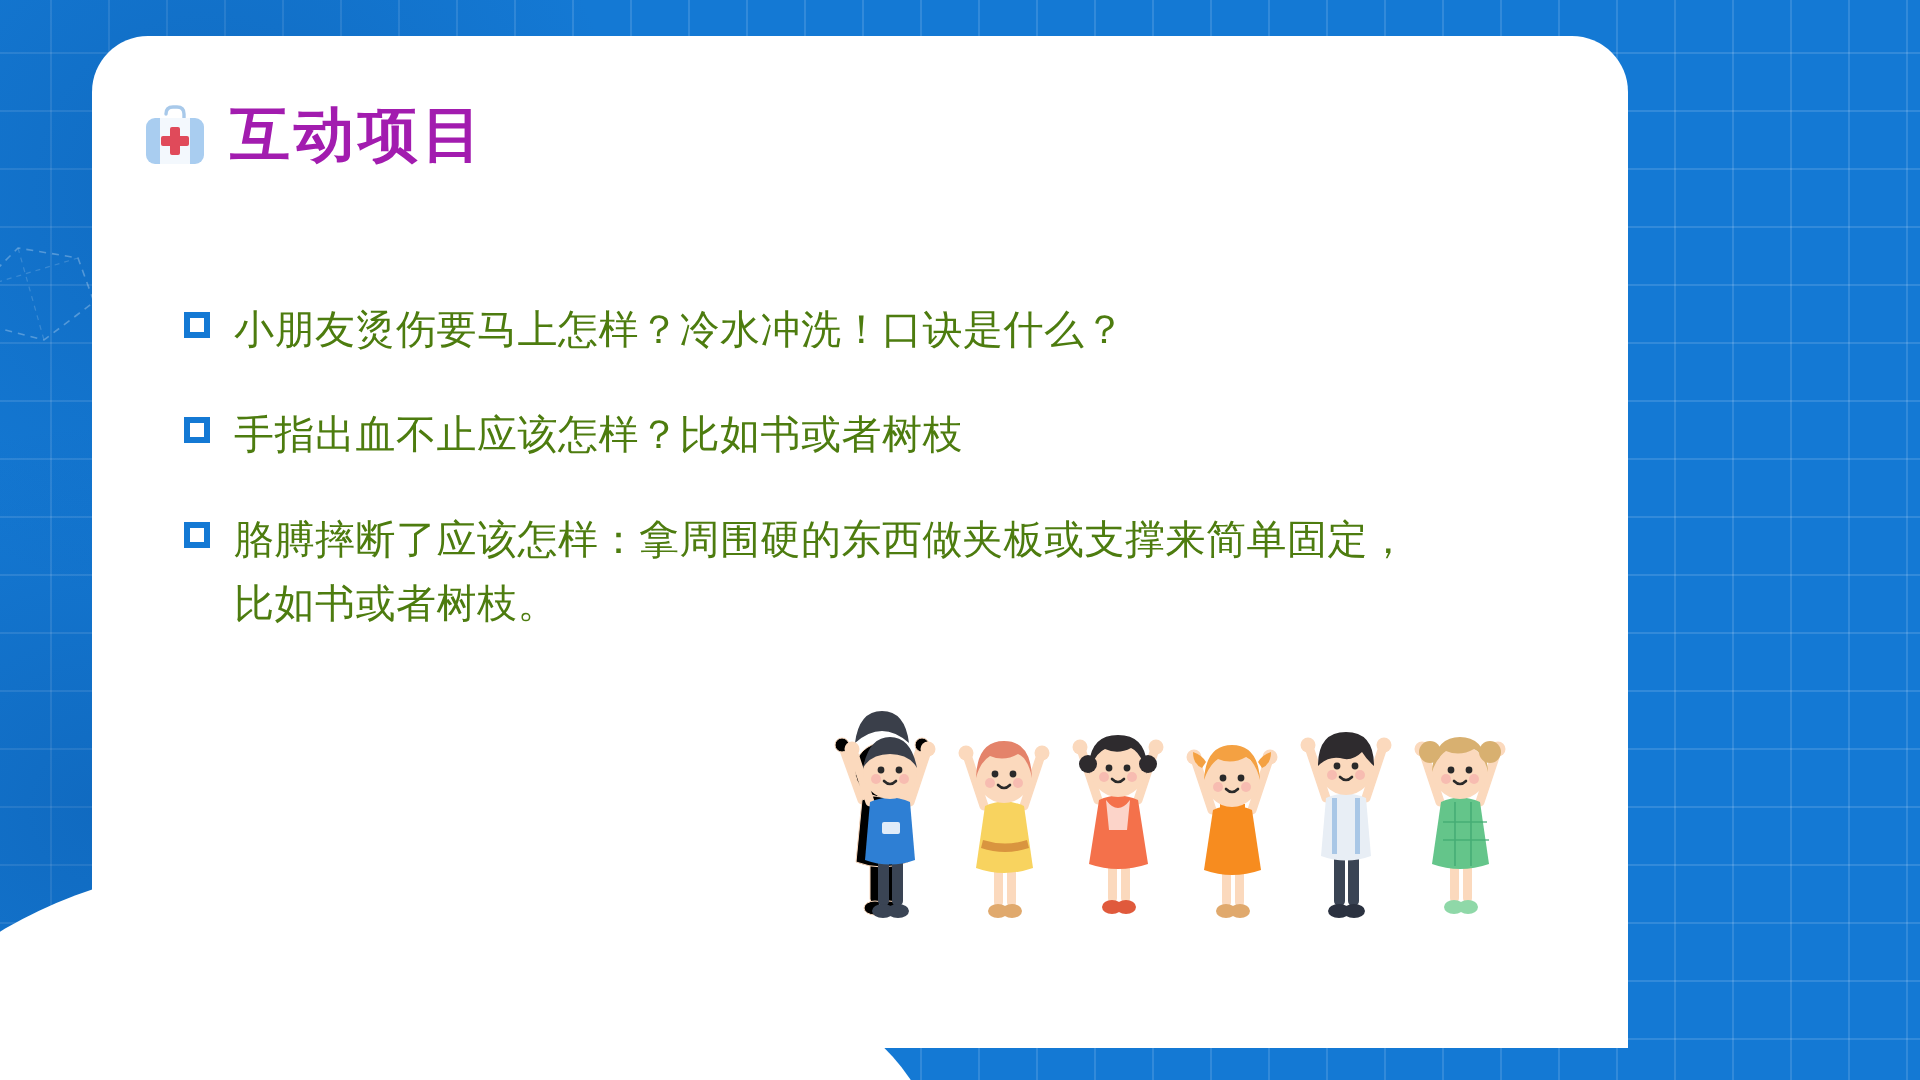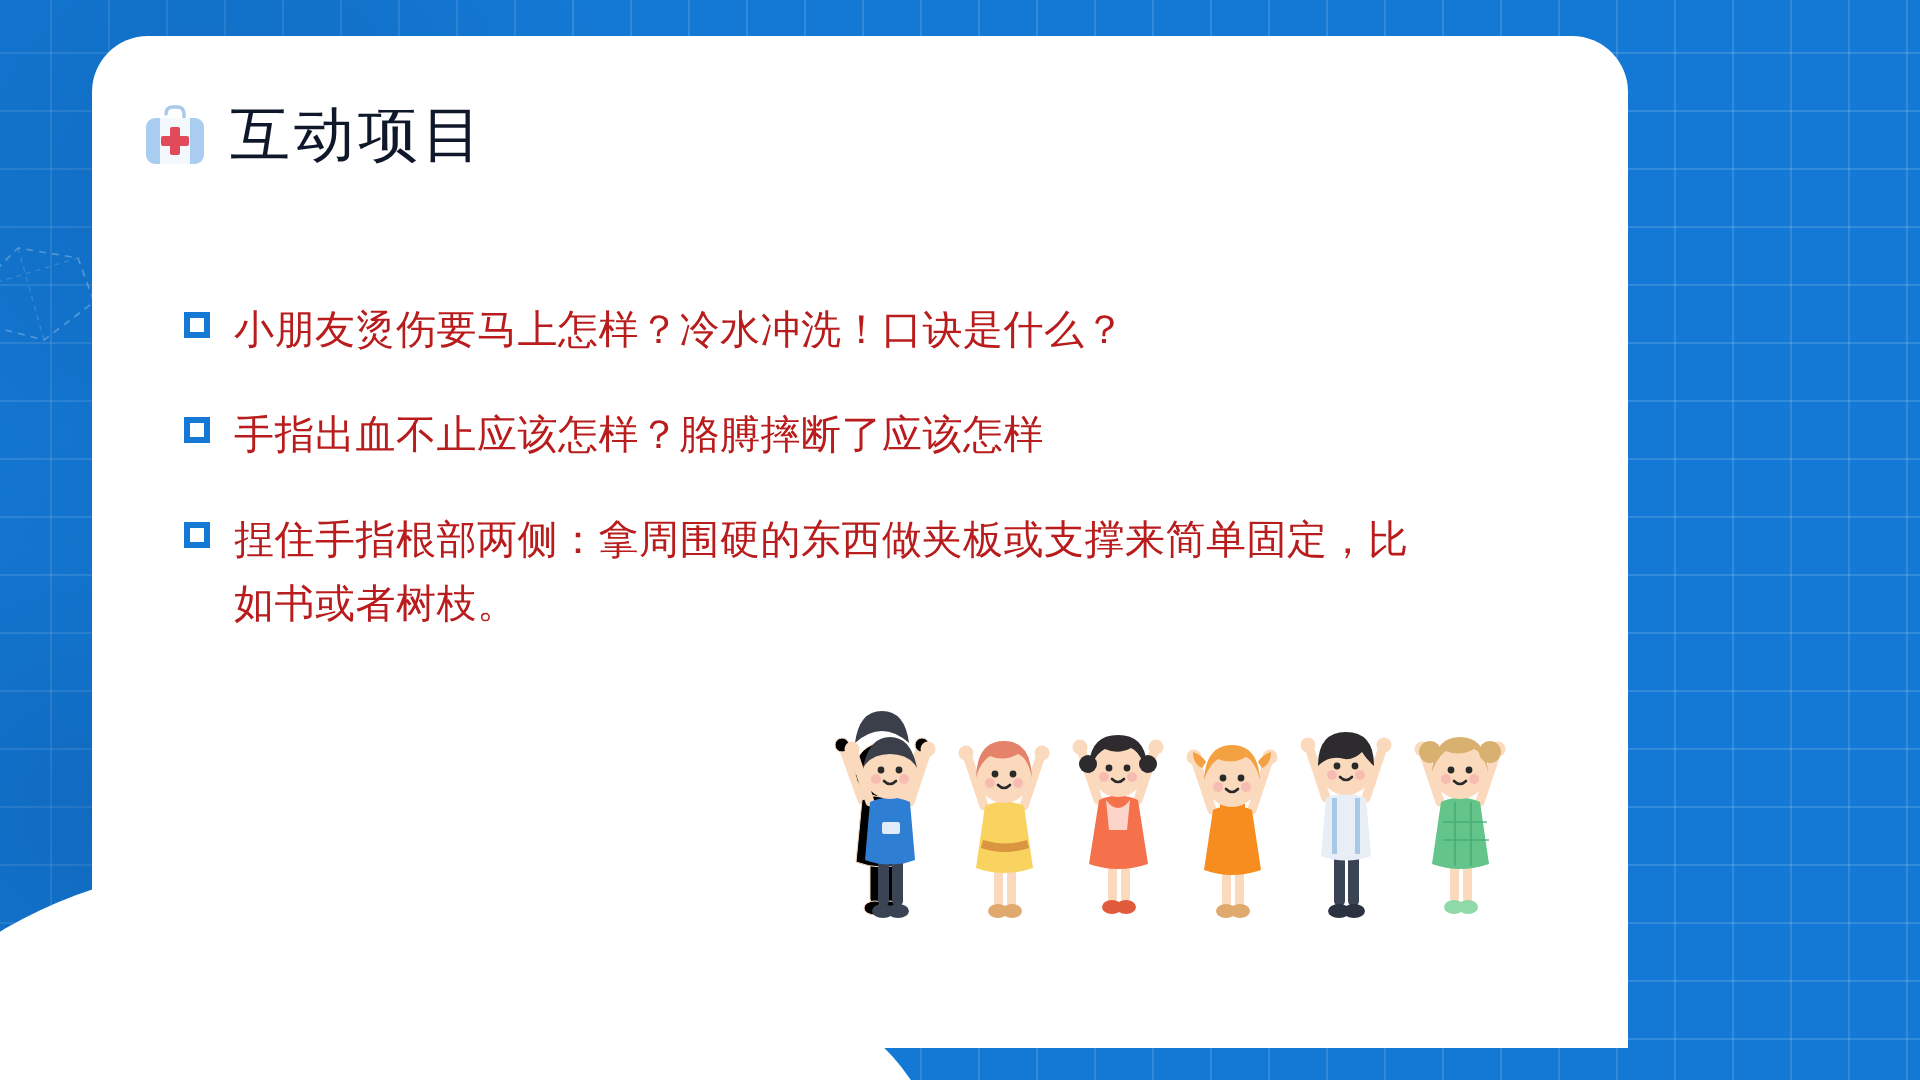--- a/index.html
+++ b/index.html
@@ -100,22 +100,22 @@
   .kit-icon {
     width: 74px;
     height: 74px;
     position: relative;
     display: block;
     flex: 0 0 auto;
   }
 
   .title-text {
     font-size: 60px;
-    font-weight: normal;
-    color: #0f172a;
+    font-weight: bold;
+    color: #a21caf;
     letter-spacing: 4px;
     line-height: 1;
     white-space: nowrap;
     font-family: "Liberation Sans", "DejaVu Sans", sans-serif;
   }
 
   
   .bullet-list {
     position: absolute;
     left: 92px;
@@ -135,21 +135,21 @@
     height: 26px;
     border: 6px solid #1479d4;
     background: #ffffff;
     margin-top: 14px;
     margin-right: 24px;
   }
 
   .bullet-text {
     font-size: 40px;
     line-height: 1.58;
-    color: #b91c1c;
+    color: #4d7c0f;
     letter-spacing: 0.5px;
     font-family: "Liberation Sans", "DejaVu Sans", sans-serif;
   }
 
   
   .kids-illustration {
     position: absolute;
     right: 96px;
     bottom: 110px;
     width: 700px;
@@ -195,26 +195,26 @@
 
     <div class="bullet-list">
 
       <div class="bullet-item">
         <span class="bullet-marker"></span>
         <span class="bullet-text">小朋友烫伤要马上怎样？冷水冲洗！口诀是什么？</span>
       </div>
 
       <div class="bullet-item">
         <span class="bullet-marker"></span>
-        <span class="bullet-text">手指出血不止应该怎样？胳膊摔断了应该怎样</span>
+        <span class="bullet-text">手指出血不止应该怎样？比如书或者树枝</span>
       </div>
 
       <div class="bullet-item">
         <span class="bullet-marker"></span>
-        <span class="bullet-text" style="width:1180px">捏住手指根部两侧：拿周围硬的东西做夹板或支撑来简单固定，比如书或者树枝。</span>
+        <span class="bullet-text" style="width:1180px">胳膊摔断了应该怎样：拿周围硬的东西做夹板或支撑来简单固定，比如书或者树枝。</span>
       </div>
 
 
     </div>
 
     <div class="kids-illustration">
       <svg viewBox="0 0 700 250" xmlns="http://www.w3.org/2000/svg">
         <defs>
           <g id="kid">
 

